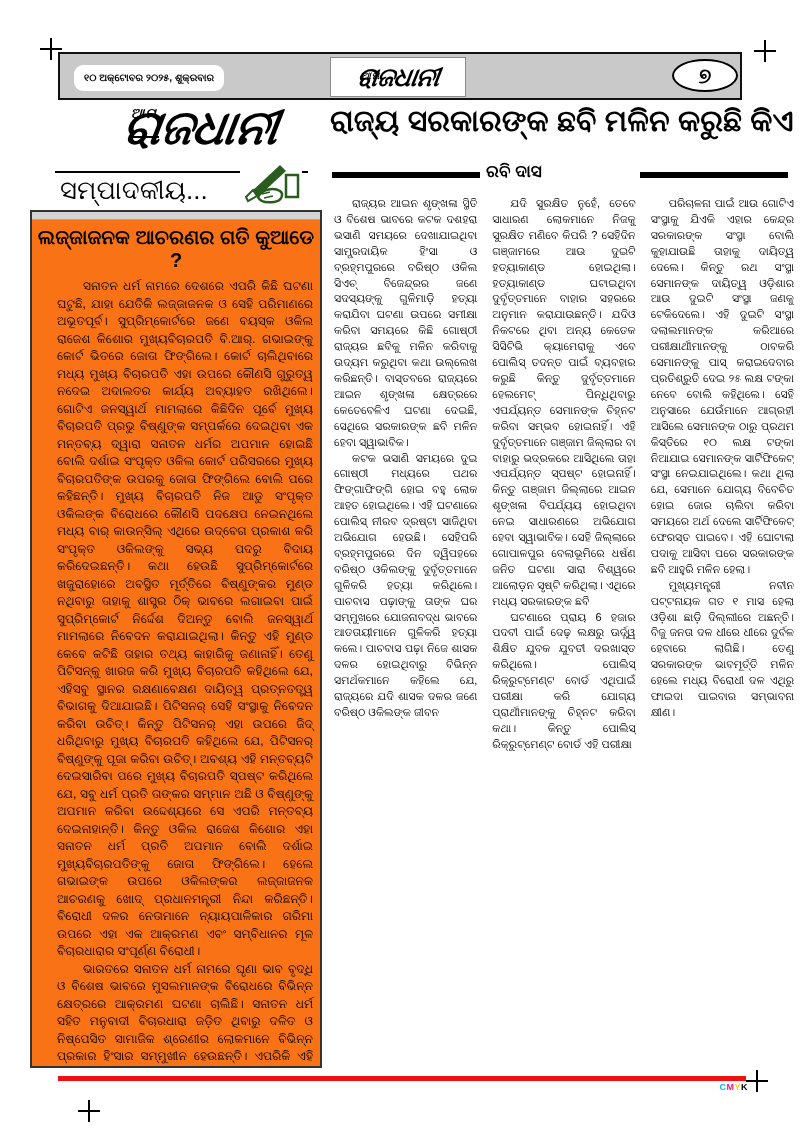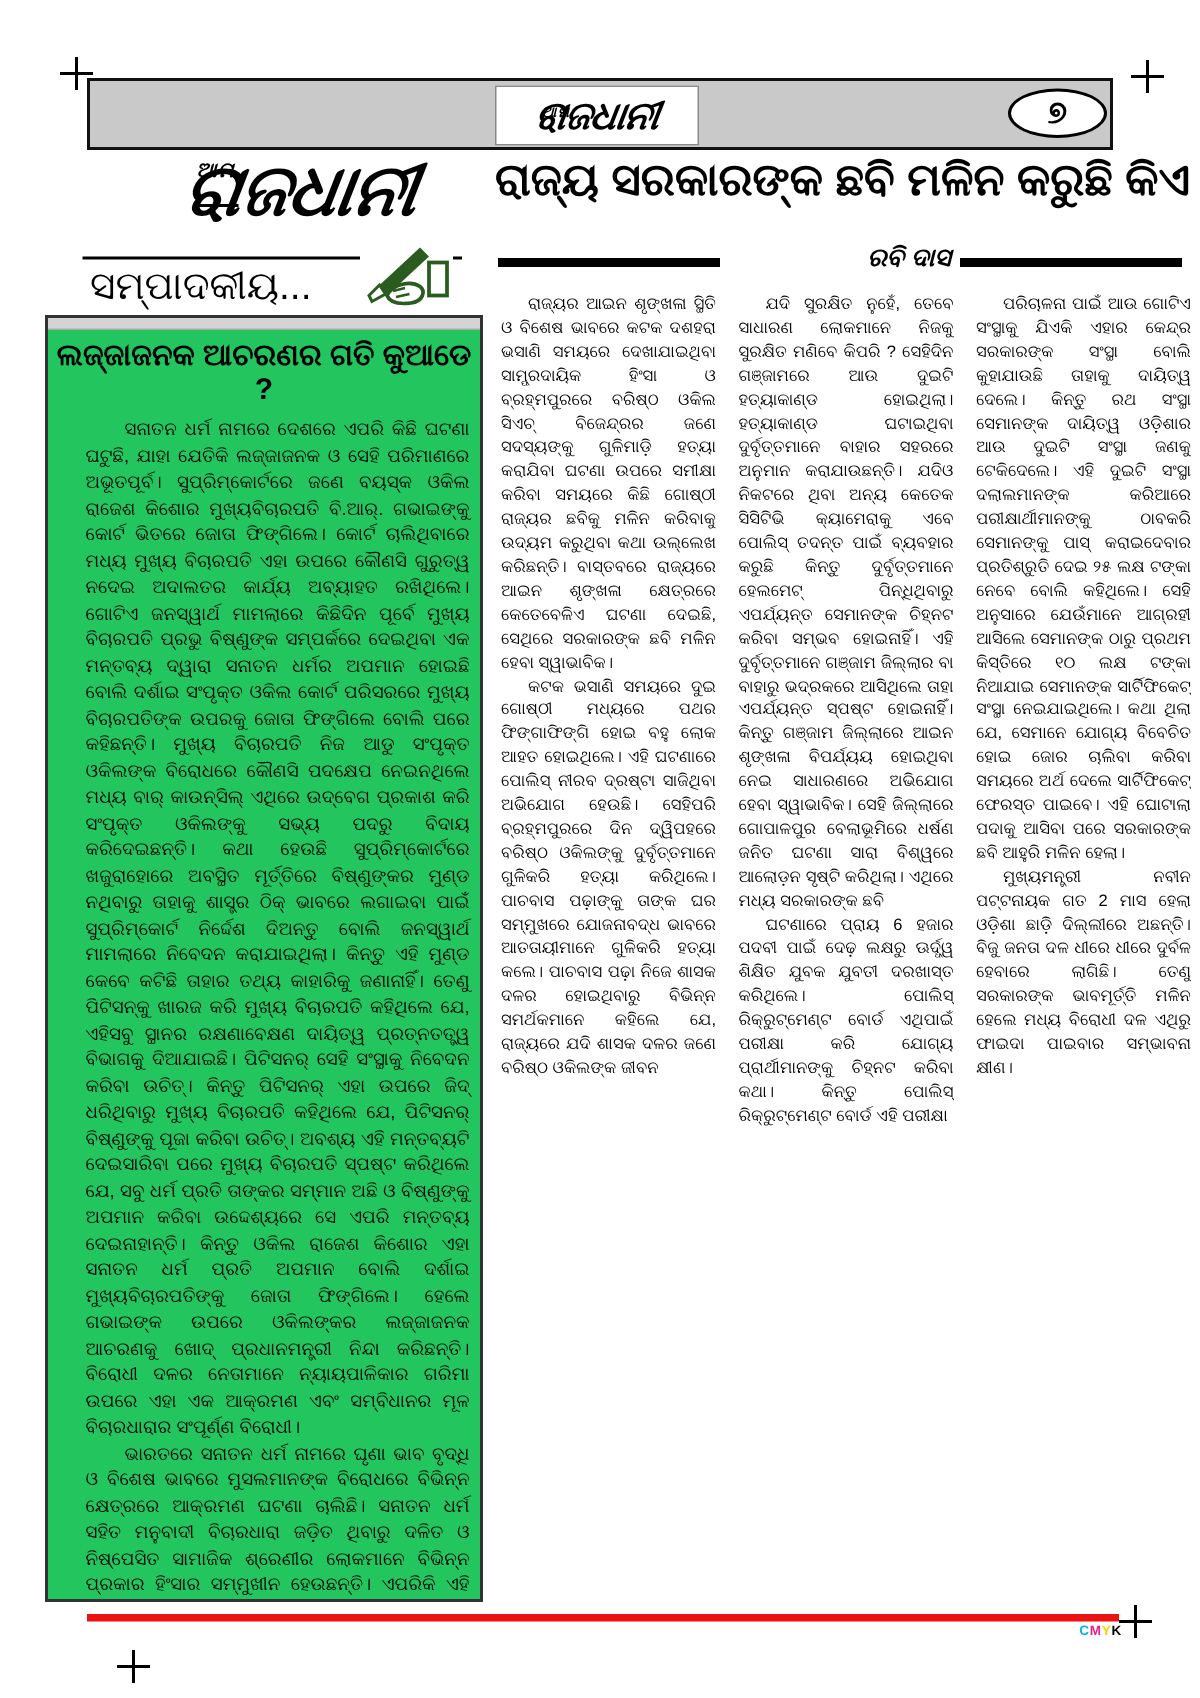--- a/index.html
+++ b/index.html
@@ -41,36 +41,36 @@
   .big-logo-wrap{position:absolute;left:92px;top:104px;width:216px;height:62px;text-align:center;}
   .big-logo-wrap .logo .small{font-size:14px;top:-14px;left:6px;}
   .big-logo-wrap .logo .main{font-size:48px;}
   .masthead-rule{position:absolute;left:55px;top:171px;width:253px;height:2px;background:#000;}
   .edit-head{position:absolute;left:60px;top:175px;width:180px;height:32px;
     font-size:26px;font-weight:normal;white-space:nowrap;}
   .pen-icon{position:absolute;left:240px;top:161px;width:62px;height:45px;background:#fff;}
   
   .editorial-box{
     position:absolute;left:30px;top:210px;width:292px;height:858px;
-    border:2px solid #333;box-sizing:border-box;overflow:hidden;background:#22c55e;
+    border:2px solid #333;box-sizing:border-box;overflow:hidden;background:#f97316;
   }
   .editorial-strip{height:7px;background:#d4d4d4;border-bottom:1px solid #aaa;}
   .editorial-headline{margin:6px 4px 4px 4px;font-size:20px;font-weight:bold;text-align:center;line-height:1.15;}
   .editorial-body{padding:2px 7px 0 25px;font-size:12.2px;line-height:17.5px;text-align:justify;}
   .editorial-body p{margin:0;text-indent:26px;}
   
   .main-headline{
     position:absolute;left:330px;top:100px;width:460px;height:52px;margin:0;
     font-size:30px;font-weight:bold;text-align:center;line-height:1.4;white-space:nowrap;
   }
   .byline-row{position:absolute;left:330px;top:162px;width:460px;height:28px;}
   .byline-row .rule{position:absolute;top:10px;width:148px;height:6px;background:#000;}
   .byline-row .rule.left{left:2px;}
   .byline-row .rule.right{right:2px;}
-  .byline{position:absolute;left:156px;width:148px;top:0;text-align:right;font-size:17px;font-weight:bold;font-style:italic;}
+  .byline{position:absolute;left:156px;width:148px;top:0;text-align:left;font-size:17px;font-weight:bold;}
   .columns{
     position:absolute;left:334px;top:196px;width:460px;height:872px;
     display:flex;gap:15px;overflow:hidden;
   }
   .col{flex:1 1 0;font-size:11px;line-height:15.9px;text-align:justify;overflow:hidden;}
   .col p{margin:0;text-indent:18px;}
   
   .red-bar{position:absolute;left:58px;top:1076px;width:688px;height:5px;background:#ee1111;}
   .cmyk{position:absolute;left:690px;top:1082px;width:58px;text-align:right;
     font-size:9px;font-weight:bold;letter-spacing:0.5px;}
@@ -78,20 +78,23 @@
 </style>
 </head>
 <body>
 
 <div class="crop tl"></div>
 <div class="crop tr"></div>
 <div class="crop bl"></div>
 <div class="crop br"></div>
 
 <header class="topbar">
+  <div class="date-box">
+    <span>୧୦ ଅକ୍ଟୋବର ୨୦୨୫, ଶୁକ୍ରବାର</span>
+  </div>
   <div class="logo-box">
     <span class="logo">
       <span class="small">ଆମ</span>
       <span class="main">ରାଜଧାନୀ</span>
     </span>
   </div>
   <div class="page-oval">
     <span>୭</span>
   </div>
 </header>
@@ -135,20 +138,20 @@
   <div class="col">
       <p>ରାଜ୍ୟର ଆଇନ ଶୃଙ୍ଖଳା ସ୍ଥିତି ଓ ବିଶେଷ ଭାବରେ କଟକ ଦଶହରା ଭସାଣି ସମୟରେ ଦେଖାଯାଇଥିବା ସାମ୍ପ୍ରଦାୟିକ ହିଂସା ଓ ବ୍ରହ୍ମପୁରରେ ବରିଷ୍ଠ ଓକିଲ ସିଏଚ୍ ବିଜେନ୍ଦ୍ରର ଜଣେ ସଦସ୍ୟଙ୍କୁ ଗୁଳିମାଡ଼ି ହତ୍ୟା କରାଯିବା ଘଟଣା ଉପରେ ସମୀକ୍ଷା କରିବା ସମୟରେ କିଛି ଗୋଷ୍ଠୀ ରାଜ୍ୟର ଛବିକୁ ମଳିନ କରିବାକୁ ଉଦ୍ୟମ କରୁଥିବା କଥା ଉଲ୍ଲେଖ କରିଛନ୍ତି। ବାସ୍ତବରେ ରାଜ୍ୟରେ ଆଇନ ଶୃଙ୍ଖଳା କ୍ଷେତ୍ରରେ କେତେବେଳିଏ ଘଟଣା ଦେଇଛି, ସେଥିରେ ସରକାରଙ୍କ ଛବି ମଳିନ ହେବା ସ୍ୱାଭାବିକ।</p>
       <p>କଟକ ଭସାଣି ସମୟରେ ଦୁଇ ଗୋଷ୍ଠୀ ମଧ୍ୟରେ ପଥର ଫିଙ୍ଗାଫିଙ୍ଗି ହୋଇ ବହୁ ଲୋକ ଆହତ ହୋଇଥିଲେ। ଏହି ଘଟଣାରେ ପୋଲିସ୍ ନୀରବ ଦ୍ରଷ୍ଟା ସାଜିଥିବା ଅଭିଯୋଗ ହେଉଛି। ସେହିପରି ବ୍ରହ୍ମପୁରରେ ଦିନ ଦ୍ୱିପହରେ ବରିଷ୍ଠ ଓକିଲଙ୍କୁ ଦୁର୍ବୃତ୍ତମାନେ ଗୁଳିକରି ହତ୍ୟା କରିଥିଲେ। ପାଚବାସ ପଢ଼ାଙ୍କୁ ତାଙ୍କ ଘର ସମ୍ମୁଖରେ ଯୋଜନାବଦ୍ଧ ଭାବରେ ଆତତାୟୀମାନେ ଗୁଳିକରି ହତ୍ୟା କଲେ। ପାଚବାସ ପଢ଼ା ନିଜେ ଶାସକ ଦଳର ହୋଇଥିବାରୁ ବିଭିନ୍ନ ସମର୍ଥକମାନେ କହିଲେ ଯେ, ରାଜ୍ୟରେ ଯଦି ଶାସକ ଦଳର ଜଣେ ବରିଷ୍ଠ ଓକିଲଙ୍କ ଜୀବନ</p>
     </div>
   <div class="col">
       <p>ଯଦି ସୁରକ୍ଷିତ ନୁହେଁ, ତେବେ ସାଧାରଣ ଲୋକମାନେ ନିଜକୁ ସୁରକ୍ଷିତ ମଣିବେ କିପରି ? ସେହିଦିନ ଗଞ୍ଜାମରେ ଆଉ ଦୁଇଟି ହତ୍ୟାକାଣ୍ଡ ହୋଇଥିଲା। ହତ୍ୟାକାଣ୍ଡ ଘଟାଇଥିବା ଦୁର୍ବୃତ୍ତମାନେ ବାହାର ସହରରେ ଅନୁମାନ କରାଯାଉଛନ୍ତି। ଯଦିଓ ନିକଟରେ ଥିବା ଅନ୍ୟ କେତେକ ସିସିଟିଭି କ୍ୟାମେରାକୁ ଏବେ ପୋଲିସ୍ ତଦନ୍ତ ପାଇଁ ବ୍ୟବହାର କରୁଛି କିନ୍ତୁ ଦୁର୍ବୃତ୍ତମାନେ ହେଲମେଟ୍ ପିନ୍ଧିଥିବାରୁ ଏପର୍ଯ୍ୟନ୍ତ ସେମାନଙ୍କ ଚିହ୍ନଟ କରିବା ସମ୍ଭବ ହୋଇନାହିଁ। ଏହି ଦୁର୍ବୃତ୍ତମାନେ ଗଞ୍ଜାମ ଜିଲ୍ଲାର ବା ବାହାରୁ ଭଦ୍ରକରେ ଆସିଥିଲେ ତାହା ଏପର୍ଯ୍ୟନ୍ତ ସ୍ପଷ୍ଟ ହୋଇନାହିଁ। କିନ୍ତୁ ଗଞ୍ଜାମ ଜିଲ୍ଲାରେ ଆଇନ ଶୃଙ୍ଖଳା ବିପର୍ଯ୍ୟୟ ହୋଇଥିବା ନେଇ ସାଧାରଣରେ ଅଭିଯୋଗ ହେବା ସ୍ୱାଭାବିକ। ସେହି ଜିଲ୍ଲାରେ ଗୋପାଳପୁର ବେଲାଭୂମିରେ ଧର୍ଷଣ ଜନିତ ଘଟଣା ସାରା ବିଶ୍ୱରେ ଆଲୋଡ଼ନ ସୃଷ୍ଟି କରିଥିଲା। ଏଥିରେ ମଧ୍ୟ ସରକାରଙ୍କ ଛବି</p>
       <p>ଘଟଣାରେ ପ୍ରାୟ 6 ହଜାର ପଦବୀ ପାଇଁ ଦେଢ଼ ଲକ୍ଷରୁ ଊର୍ଦ୍ଧ୍ୱ ଶିକ୍ଷିତ ଯୁବକ ଯୁବତୀ ଦରଖାସ୍ତ କରିଥିଲେ। ପୋଲିସ୍ ରିକ୍ରୁଟ୍‌ମେଣ୍ଟ ବୋର୍ଡ ଏଥିପାଇଁ ପରୀକ୍ଷା କରି ଯୋଗ୍ୟ ପ୍ରାର୍ଥୀମାନଙ୍କୁ ଚିହ୍ନଟ କରିବା କଥା। କିନ୍ତୁ ପୋଲିସ୍ ରିକ୍ରୁଟ୍‌ମେଣ୍ଟ ବୋର୍ଡ ଏହି ପରୀକ୍ଷା</p>
     </div>
   <div class="col">
       <p>ପରିଚାଳନା ପାଇଁ ଆଉ ଗୋଟିଏ ସଂସ୍ଥାକୁ ଯିଏକି ଏହାର କେନ୍ଦ୍ର ସରକାରଙ୍କ ସଂସ୍ଥା ବୋଲି କୁହାଯାଉଛି ତାହାକୁ ଦାୟିତ୍ୱ ଦେଲେ। କିନ୍ତୁ ରଥ ସଂସ୍ଥା ସେମାନଙ୍କ ଦାୟିତ୍ୱ ଓଡ଼ିଶାର ଆଉ ଦୁଇଟି ସଂସ୍ଥା ଜଣକୁ ଟେକିଦେଲେ। ଏହି ଦୁଇଟି ସଂସ୍ଥା ଦଲାଲମାନଙ୍କ କରିଆରେ ପରୀକ୍ଷାର୍ଥୀମାନଙ୍କୁ ଠାବକରି ସେମାନଙ୍କୁ ପାସ୍ କରାଇଦେବାର ପ୍ରତିଶ୍ରୁତି ଦେଇ ୨୫ ଲକ୍ଷ ଟଙ୍କା ନେବେ ବୋଲି କହିଥିଲେ। ସେହି ଅନୁସାରେ ଯେଉଁମାନେ ଆଗ୍ରହୀ ଆସିଲେ ସେମାନଙ୍କ ଠାରୁ ପ୍ରଥମ କିସ୍ତିରେ ୧୦ ଲକ୍ଷ ଟଙ୍କା ନିଆଯାଇ ସେମାନଙ୍କ ସାର୍ଟିଫିକେଟ୍ ସଂସ୍ଥା ନେଇଯାଇଥିଲେ। କଥା ଥିଲା ଯେ, ସେମାନେ ଯୋଗ୍ୟ ବିବେଚିତ ହୋଇ ଜୋର ଚାଲିବା କରିବା ସମୟରେ ଅର୍ଥ ଦେଲେ ସାର୍ଟିଫିକେଟ୍ ଫେରସ୍ତ ପାଇବେ। ଏହି ଘୋଟାଲା ପଦାକୁ ଆସିବା ପରେ ସରକାରଙ୍କ ଛବି ଆହୁରି ମଳିନ ହେଲା।</p>
-      <p>ମୁଖ୍ୟମନ୍ତ୍ରୀ ନବୀନ ପଟ୍ଟନାୟକ ଗତ 2 ମାସ ହେଲା ଓଡ଼ିଶା ଛାଡ଼ି ଦିଲ୍ଲୀରେ ଅଛନ୍ତି। ବିଜୁ ଜନତା ଦଳ ଧୀରେ ଧୀରେ ଦୁର୍ବଳ ହେବାରେ ଲାଗିଛି। ତେଣୁ ସରକାରଙ୍କ ଭାବମୂର୍ତ୍ତି ମଳିନ ହେଲେ ମଧ୍ୟ ବିରୋଧୀ ଦଳ ଏଥିରୁ ଫାଇଦା ପାଇବାର ସମ୍ଭାବନା କ୍ଷୀଣ।</p>
+      <p>ମୁଖ୍ୟମନ୍ତ୍ରୀ ନବୀନ ପଟ୍ଟନାୟକ ଗତ ୧ ମାସ ହେଲା ଓଡ଼ିଶା ଛାଡ଼ି ଦିଲ୍ଲୀରେ ଅଛନ୍ତି। ବିଜୁ ଜନତା ଦଳ ଧୀରେ ଧୀରେ ଦୁର୍ବଳ ହେବାରେ ଲାଗିଛି। ତେଣୁ ସରକାରଙ୍କ ଭାବମୂର୍ତ୍ତି ମଳିନ ହେଲେ ମଧ୍ୟ ବିରୋଧୀ ଦଳ ଏଥିରୁ ଫାଇଦା ପାଇବାର ସମ୍ଭାବନା କ୍ଷୀଣ।</p>
     </div>
 </div>
 
 <div class="red-bar"></div>
 <div class="cmyk">
   <span class="c">C</span><span class="m">M</span><span class="y">Y</span><span class="k">K</span>
 </div>
 
 </body></html>

